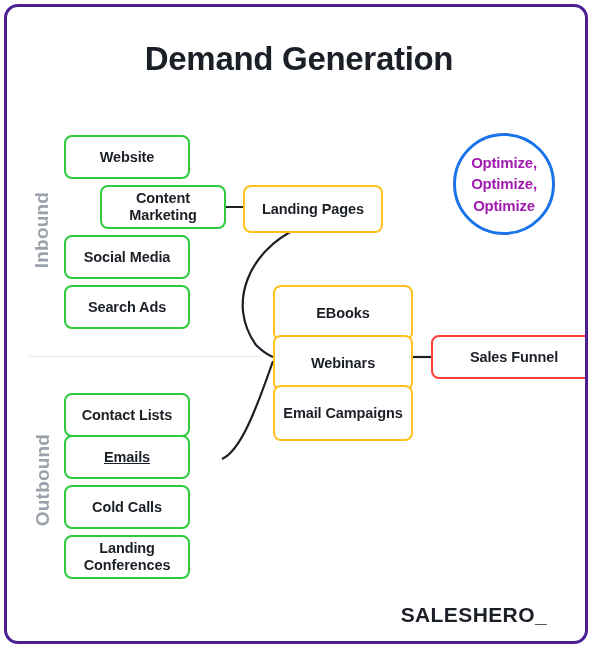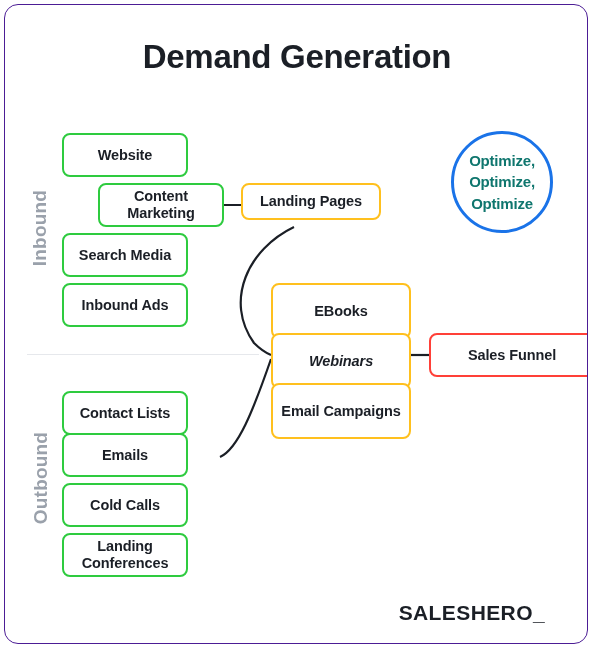--- a/index.html
+++ b/index.html
@@ -16,21 +16,21 @@
   }
 
   
   #card {
     position: absolute;
     left: 4px;
     top: 4px;
     width: 584px;
     height: 640px;
     background: #ffffff;
-    border: 1px solid #4c1d95;
+    border: 3px solid #4c1d95;
     border-radius: 14px;
     box-sizing: border-box;
     overflow: hidden;
   }
 
   
   #page-title {
     position: absolute;
     left: 0;
     top: 33px;
@@ -105,29 +105,29 @@
   .node.amber  { border: 2.5px solid #ffc01e; }
   .node.red    { border: 2.5px solid #ff4038; }
 
   
   .col-left { left: 57px; width: 126px; height: 44px; }
   .n-website            { top: 128px; }
   .n-content-marketing  { top: 178px; margin-left: 36px; }
   .n-social-media       { top: 228px; }
   .n-search-ads         { top: 278px; }
   .n-contact-lists      { top: 378px; margin-top: 8px; }
-  .n-emails             { top: 428px; }
+  .n-emails             { top: 428px; text-decoration: underline; }
   .n-cold-calls         { top: 478px; }
   .n-industry-conf      { top: 528px; }
 
   
-  .n-landing-pages  { left: 236px; top: 178px; width: 140px; height: 37px; }
+  .n-landing-pages  { left: 236px; top: 178px; width: 140px; height: 48px; }
   .col-mid { left: 266px; width: 140px; height: 56px; }
   .n-ebooks           { top: 278px; }
-  .n-webinars         { top: 328px; font-style: italic; }
+  .n-webinars         { top: 328px; }
   .n-email-campaigns  { top: 378px; }
 
   
   .n-sales-funnel { left: 424px; top: 328px; width: 166px; height: 44px; }
 
   
   #optimize-circle {
     position: absolute;
     left: 446px;
     top: 126px;
@@ -138,21 +138,21 @@
     border-radius: 50%;
     background: #ffffff;
     display: flex;
     flex-direction: column;
     align-items: center;
     justify-content: center;
   }
   #optimize-circle .oline {
     font-size: 15px;
     font-weight: bold;
-    color: #0f766e;
+    color: #a21caf;
     line-height: 1.42;
     letter-spacing: -0.2px;
   }
 
   
   #brand-logo {
     position: absolute;
     left: 332px;
     top: 596px;
     width: 208px;
@@ -181,22 +181,22 @@
     <path d="M405,350 L426,350" fill="none" stroke="#1b1f26" stroke-width="2.2"></path>
   </svg>
 
   <div id="section-divider"></div>
 
   <div class="side-label" id="label-inbound">Inbound</div>
   <div class="side-label" id="label-outbound">Outbound</div>
 
   <div class="node green col-left n-website">Website</div>
   <div class="node green col-left n-content-marketing">Content Marketing</div>
-  <div class="node green col-left n-social-media">Search Media</div>
-  <div class="node green col-left n-search-ads">Inbound Ads</div>
+  <div class="node green col-left n-social-media">Social Media</div>
+  <div class="node green col-left n-search-ads">Search Ads</div>
 
   <div class="node green col-left n-contact-lists">Contact Lists</div>
   <div class="node green col-left n-emails">Emails</div>
   <div class="node green col-left n-cold-calls">Cold Calls</div>
   <div class="node green col-left n-industry-conf">Landing Conferences</div>
 
   <div class="node amber n-landing-pages">Landing Pages</div>
   <div class="node amber col-mid n-ebooks">EBooks</div>
   <div class="node amber col-mid n-webinars">Webinars</div>
   <div class="node amber col-mid n-email-campaigns">Email Campaigns</div>

